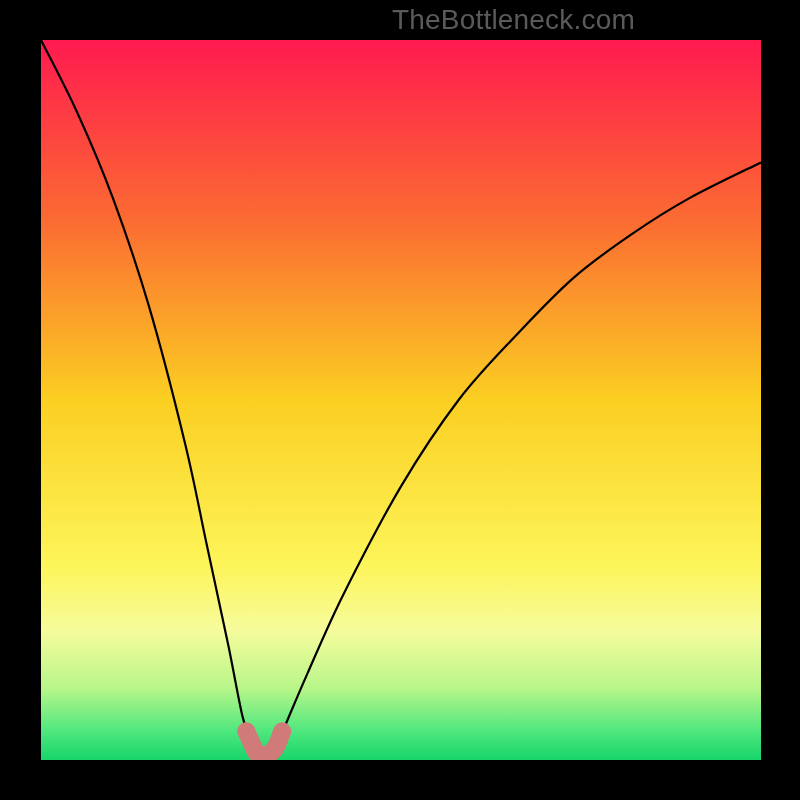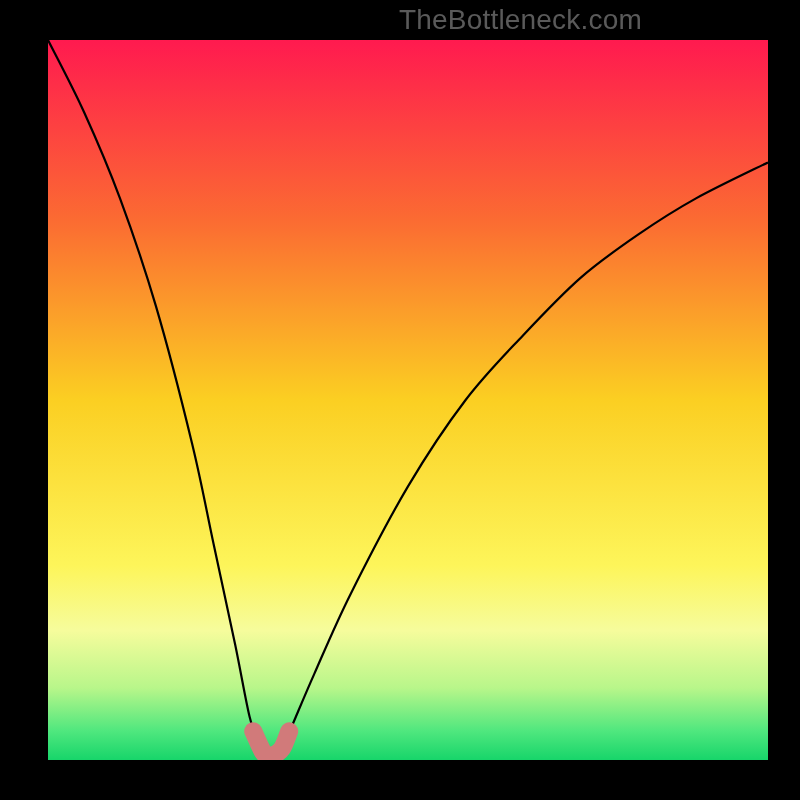--- a/index.html
+++ b/index.html
@@ -6,21 +6,21 @@
     margin: 0;
     padding: 0;
     width: 800px;
     height: 800px;
     background: #000;
     overflow: hidden;
     font-family: Arial, Helvetica, sans-serif;
   }
   .frame {
     position: absolute;
-    left: 8px;
+    left: 1px;
     top: 0;
     width: 644px;
     height: 800px;
     background: #000;
     text-align: center;
   }
   .plot {
     position: absolute;
     left: 40px;
     top: 40px;

